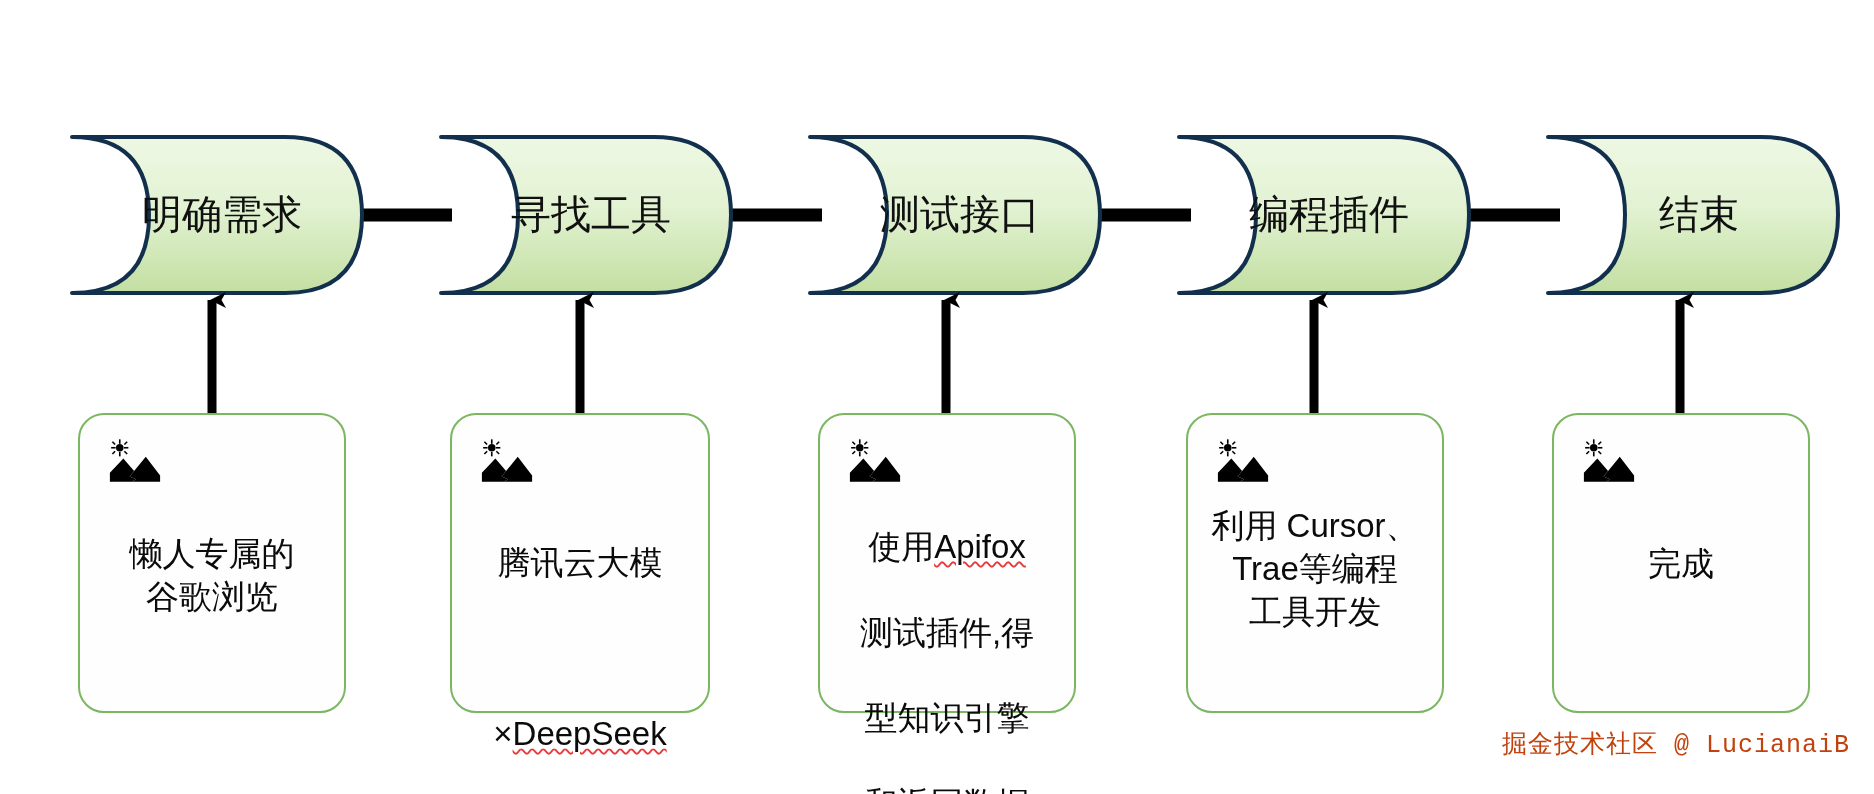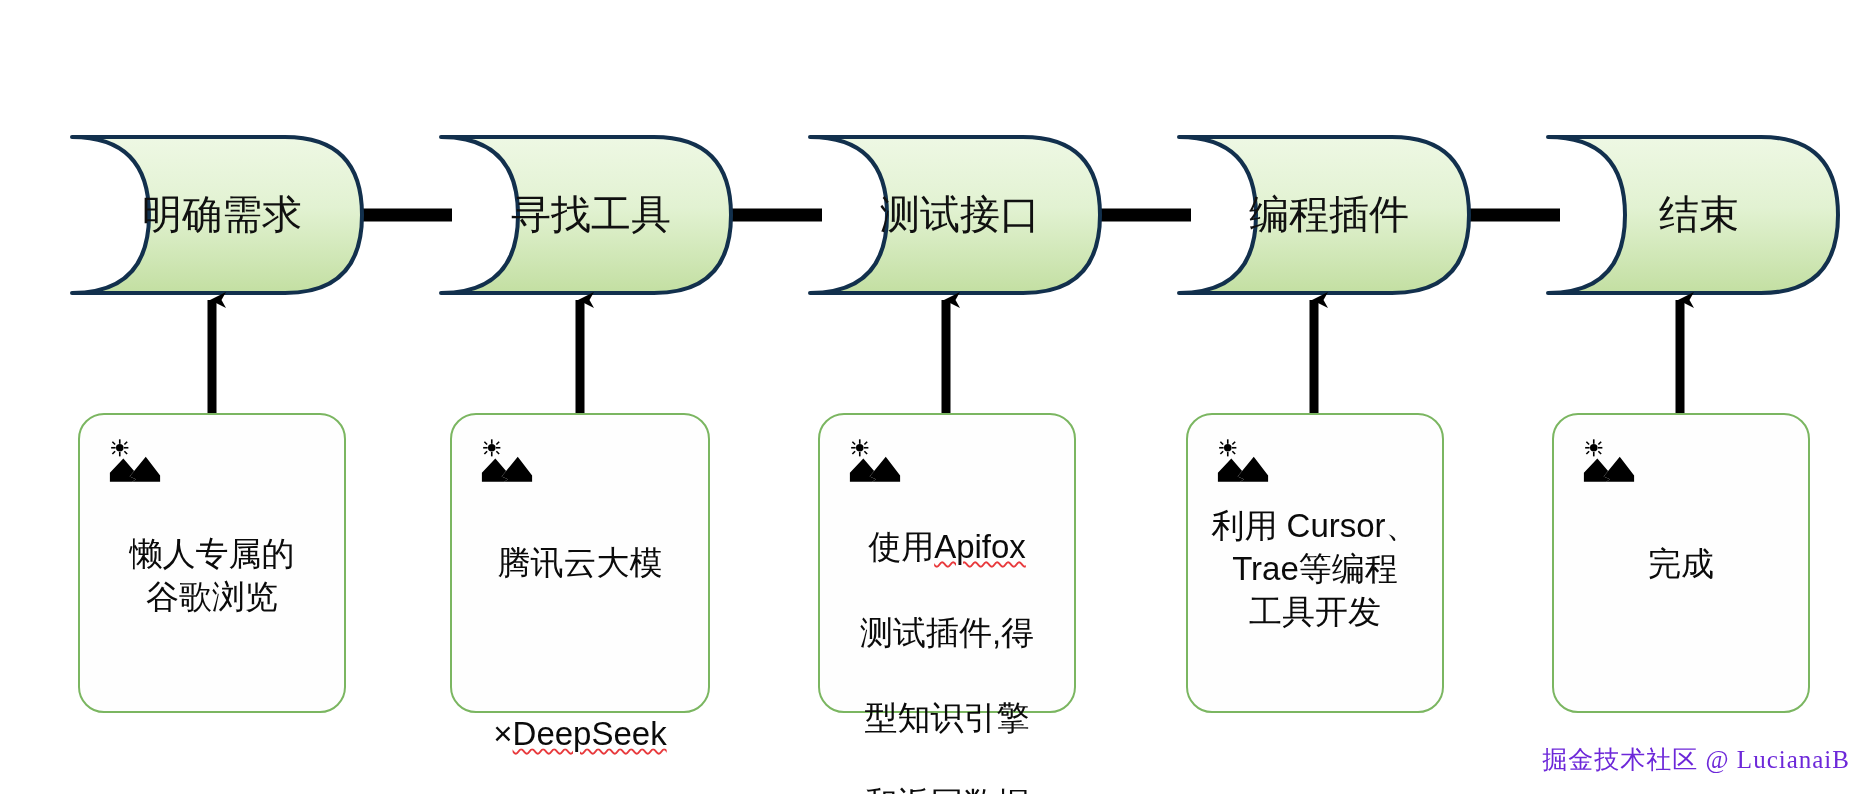--- a/index.html
+++ b/index.html
@@ -57,24 +57,24 @@
   }
   .sq-plain{
     text-decoration:underline;
     text-decoration-style:wavy;
     text-decoration-color:#e8393c;
     text-decoration-thickness:1.6px;
     text-underline-offset:3px;
   }
   .watermark{
     position:absolute;
-    right:24px;bottom:18px;
+    right:24px;bottom:34px;
     font-size:25px;
-    color:#6d28d9;
-    font-family:Liberation Serif, serif;
+    color:#c2410c;
+    font-family:Liberation Mono, monospace;
     letter-spacing:1px;
     white-space:nowrap;
   }
 </style>
 </head>
 <body>
 
 <div id="stage">
 
   <svg id="flow" viewBox="0 0 1874 794">

